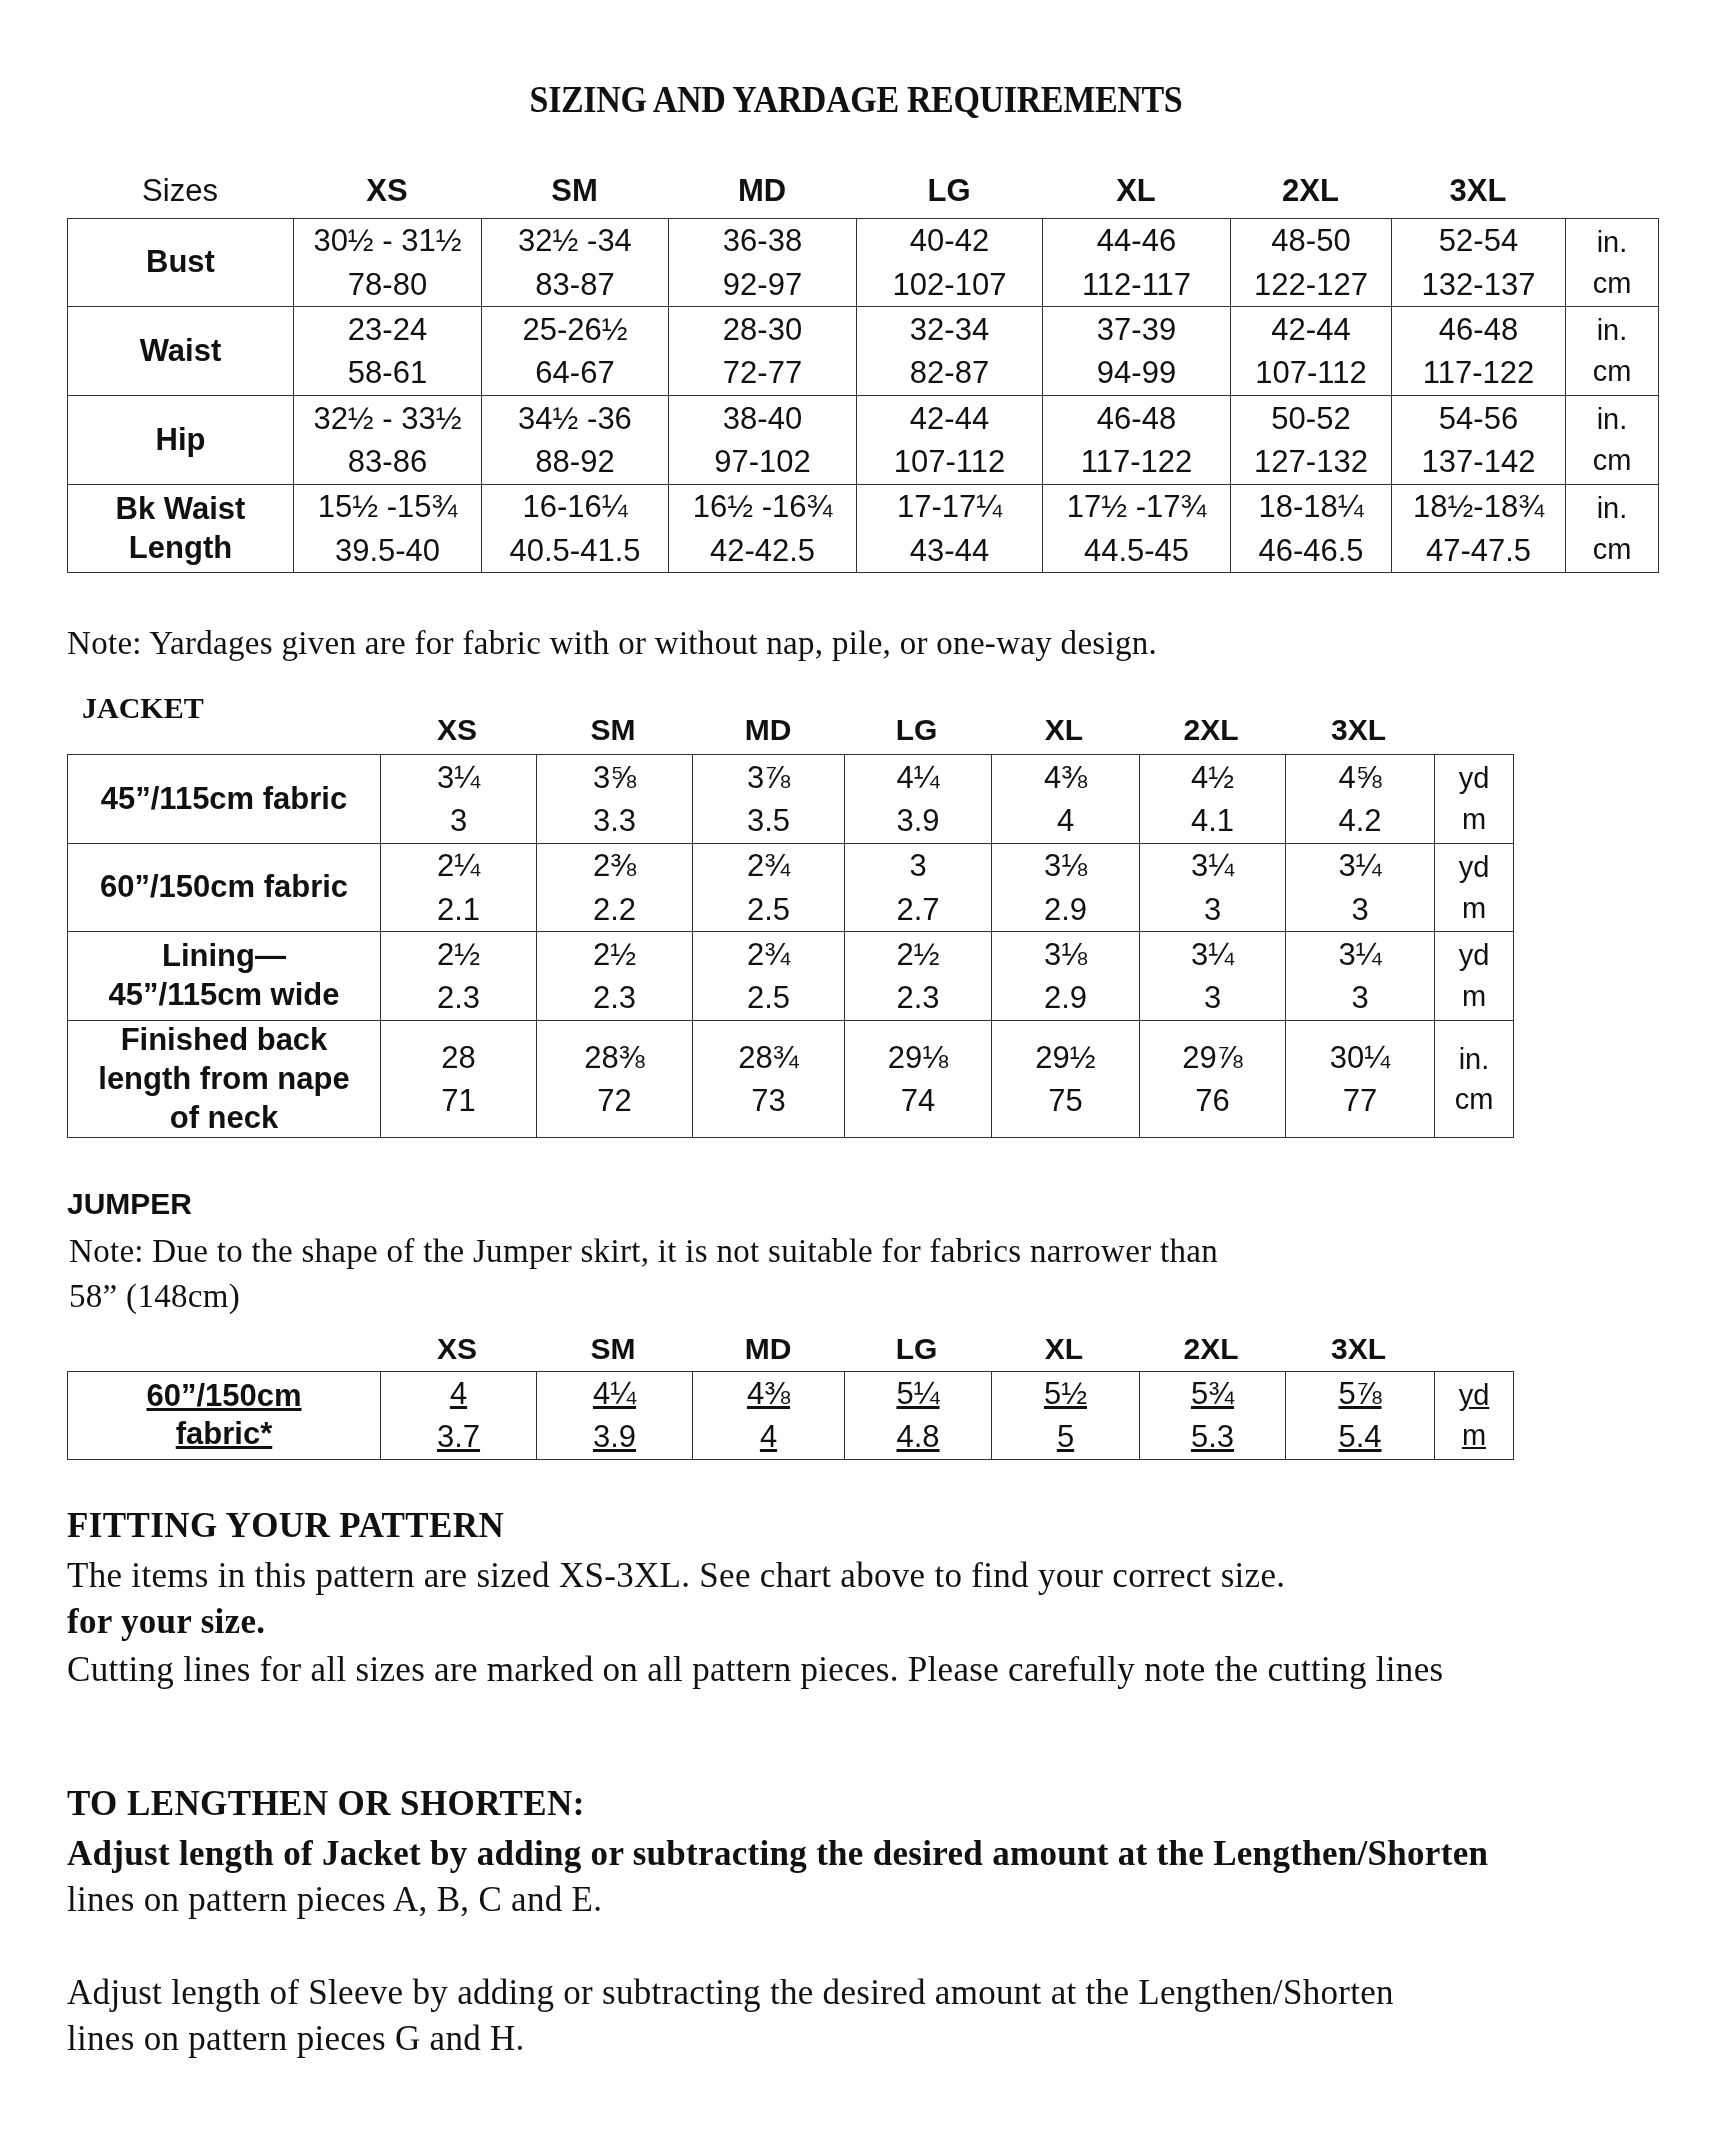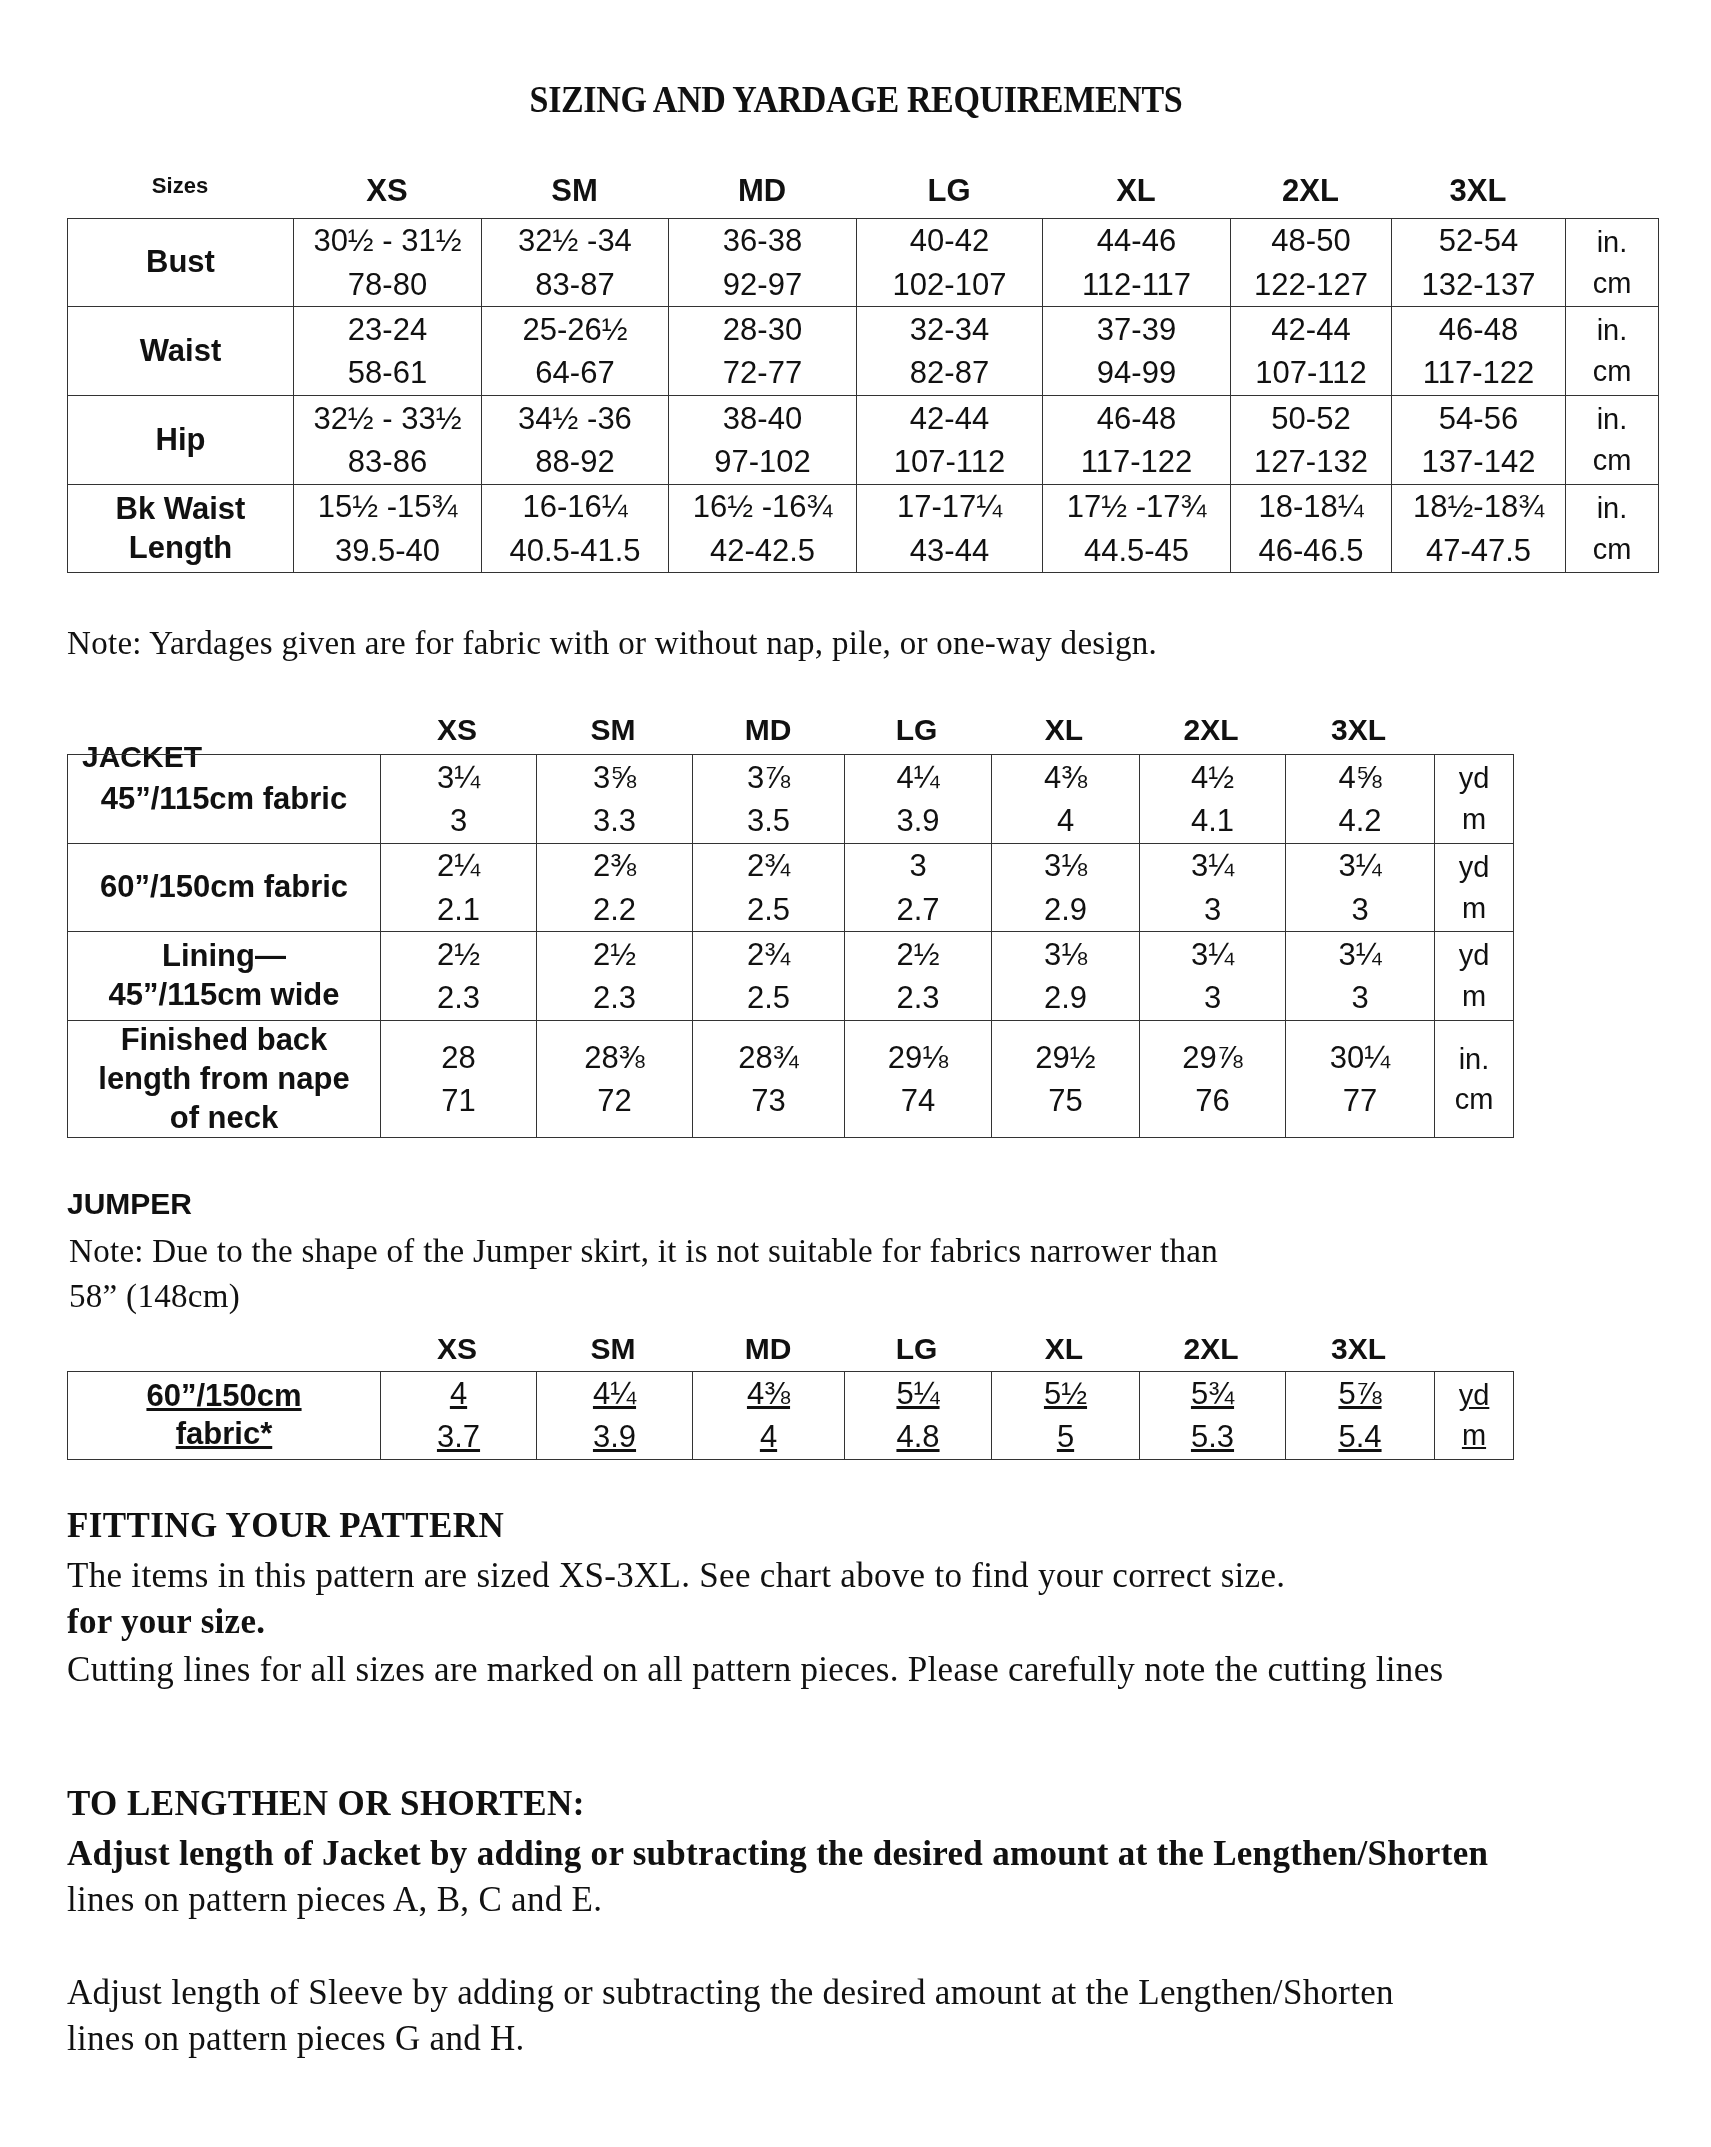--- a/index.html
+++ b/index.html
@@ -4,21 +4,21 @@
 <style>
   html, body { margin:0; padding:0; background:#ffffff; }
   body { width:1712px; height:2147px; position:relative; overflow:hidden; color:#111; }
   .serif { font-family: "Liberation Serif", "DejaVu Serif", serif; }
   .sans { font-family: "Liberation Sans", "DejaVu Sans", sans-serif; }
   .abs { position:absolute; }
 
   .title { top:78px; left:0; width:1712px; text-align:center; font-size:37px; font-weight:bold; letter-spacing:-0.4px; transform:scaleX(0.92); }
 
   .colhdr { font-size:31px; font-weight:bold; text-align:center; }
-  .rowlabel-hdr { font-size:22px; font-weight:bold; }
+  .rowlabel-hdr { font-size:31px; font-weight:normal; }
 
   table.grid { position:absolute; border-collapse:collapse; table-layout:fixed; }
   table.grid td { border:1.7px solid #333; text-align:center; vertical-align:middle; padding:0; font-size:31px; line-height:1.4; }
   table.grid td.lbl { font-weight:bold; line-height:1.25; }
   table.grid td.unit { font-size:29px; }
   .val { display:block; }
 
   .note { font-size:33px; line-height:46px; letter-spacing:0.3px; }
   .sec-head { font-size:35px; font-weight:bold; letter-spacing:0.4px; }
   .para { font-size:35px; line-height:47px; letter-spacing:0.3px; }
@@ -192,21 +192,21 @@
     <td class="unit">
           <span class="val">in.</span>
           <span class="val">cm</span>
         </td>
   </tr>
 </tbody>
   </table>
 
 <div class="abs serif note" style="top:620px;left:67px;">Note: Yardages given are for fabric with or without nap, pile, or one-way design.</div>
 
-<div class="abs sans subhead" style="top:740px;left:82px;">JACKET</div>
+<div class="abs sans subhead" style="top:691px;left:82px;font-family:Liberation Serif, serif;">JACKET</div>
 <div class="abs sans subhead" style="top:713px;left:379px;width:156px;text-align:center;">XS</div>
 <div class="abs sans subhead" style="top:713px;left:535px;width:156px;text-align:center;">SM</div>
 <div class="abs sans subhead" style="top:713px;left:692px;width:152px;text-align:center;">MD</div>
 <div class="abs sans subhead" style="top:713px;left:843px;width:147px;text-align:center;">LG</div>
 <div class="abs sans subhead" style="top:713px;left:990px;width:148px;text-align:center;">XL</div>
 <div class="abs sans subhead" style="top:713px;left:1138px;width:146px;text-align:center;">2XL</div>
 <div class="abs sans subhead" style="top:713px;left:1284px;width:149px;text-align:center;">3XL</div>
 
 <table class="grid sans" style="top:754px;left:67px;width:1445px;">
   <colgroup>

